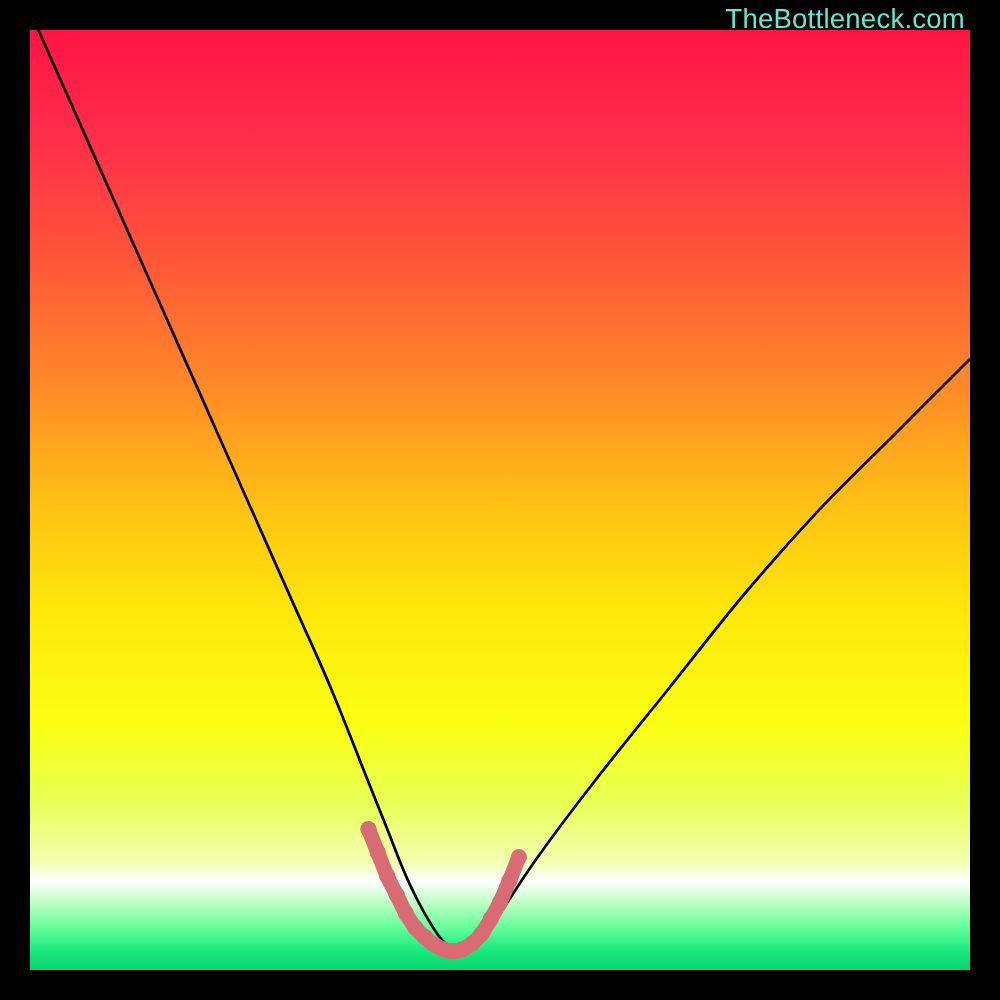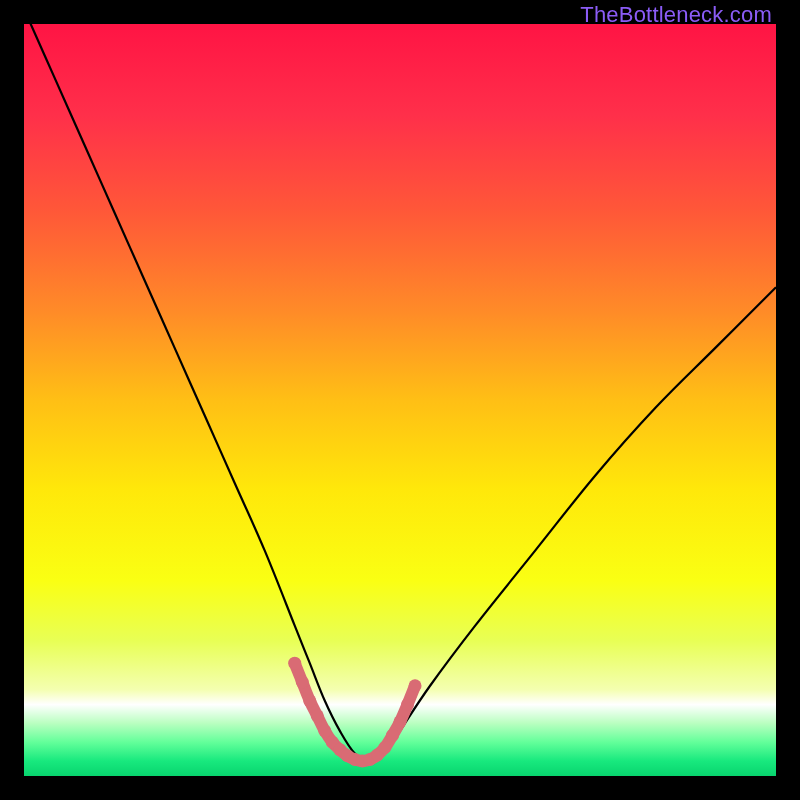--- a/index.html
+++ b/index.html
@@ -15,21 +15,21 @@
     position: absolute;
     left: 24px;
     top: 24px;
     width: 752px;
     height: 752px;
   }
   .watermark {
     position: absolute;
     top: 2px;
     right: 28px;
-    color: #8b5cf6;
+    color: #5eead4;
     font-size: 22px;
     font-weight: 500;
     letter-spacing: 0.2px;
     text-align: center;
   }
   svg {
     display: block;
   }
 </style>
 </head>

